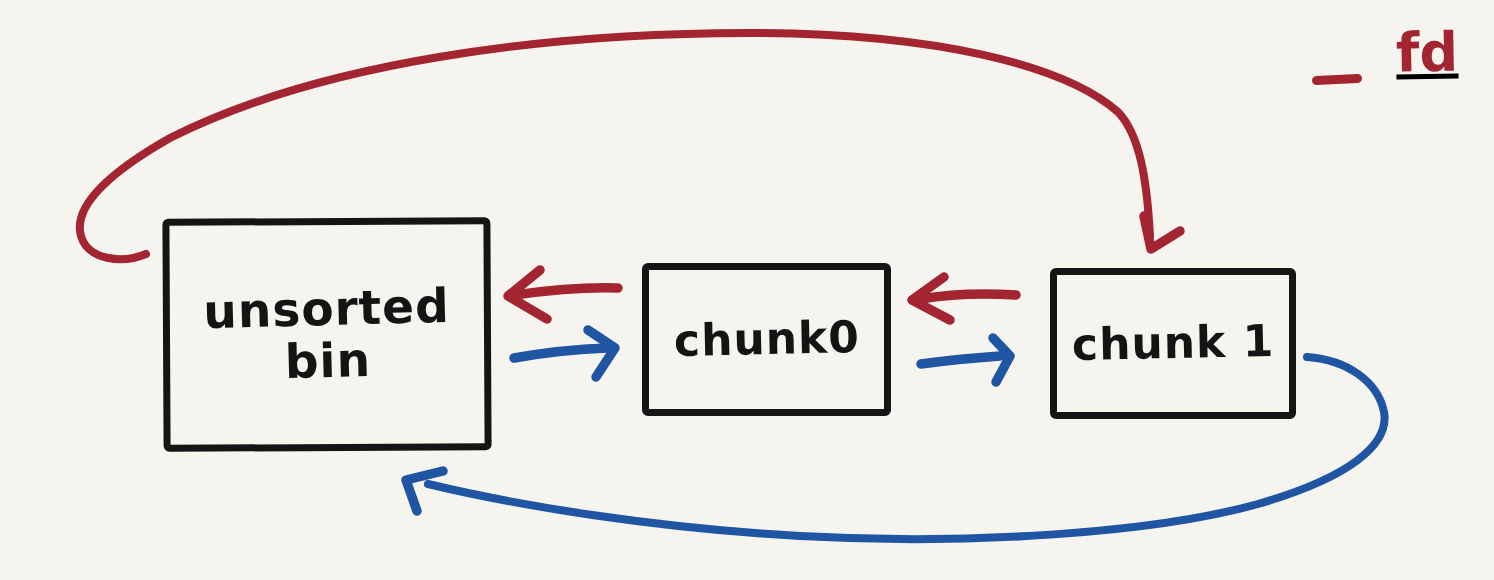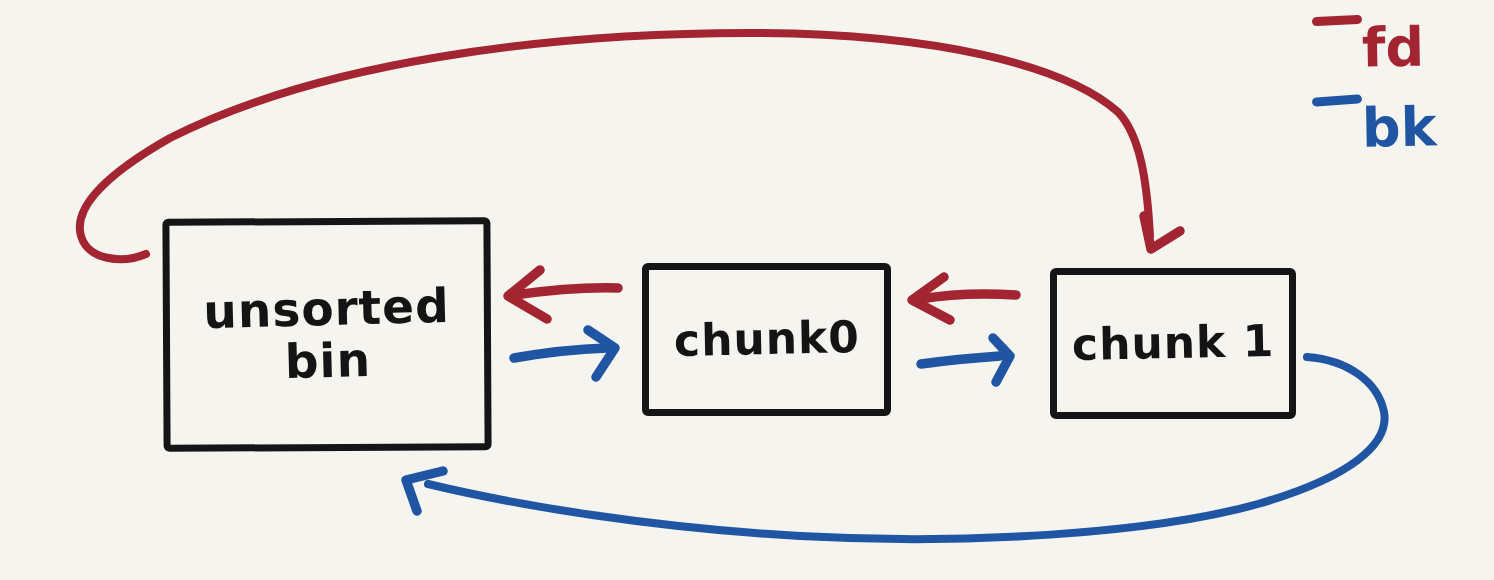--- a/index.html
+++ b/index.html
@@ -41,21 +41,21 @@
     transform:rotate(-1.2deg);
   }
   #node-unsorted-bin{left:163px;top:218px;width:314px;height:219px;font-size:47px;transform:rotate(-0.3deg);}
   #node-chunk0{left:642px;top:263px;width:235px;height:139px;font-size:44px;}
   #node-chunk1{left:1050px;top:268px;width:232px;height:137px;font-size:44px;}
 
   .legend{
     position:absolute;left:1312px;top:16px;
     display:flex;flex-direction:column;gap:12px;
   }
-  .legend-row{display:flex;align-items:flex-start;gap:0;height:68px;}
+  .legend-row{display:flex;align-items:flex-end;gap:34px;height:68px;text-decoration:underline;}
   .legend-dash{width:50px;height:9px;border-radius:5px;}
   .legend-dash.fd{background:var(--color-fd);transform:rotate(-3deg);}
   .legend-dash.bk{background:var(--color-bk);transform:rotate(-4deg);}
   .legend-label{font-size:54px;font-weight:bold;transform:rotate(-1deg);}
   .legend-label.fd{color:var(--color-fd);}
   .legend-label.bk{color:var(--color-bk);}
 </style>
 </head>
 <body>
 
@@ -103,19 +103,15 @@
   </div>
   <div class="node" id="node-chunk1">
     <span class="label">chunk 1</span>
   </div>
 
   <div class="legend">
     <div class="legend-row">
       <span class="legend-dash fd"></span>
       <span class="legend-label fd">fd</span>
     </div>
-    <div class="legend-row">
-      <span class="legend-dash bk"></span>
-      <span class="legend-label bk">bk</span>
-    </div>
   </div>
 
 </div>
 
 </body></html>

